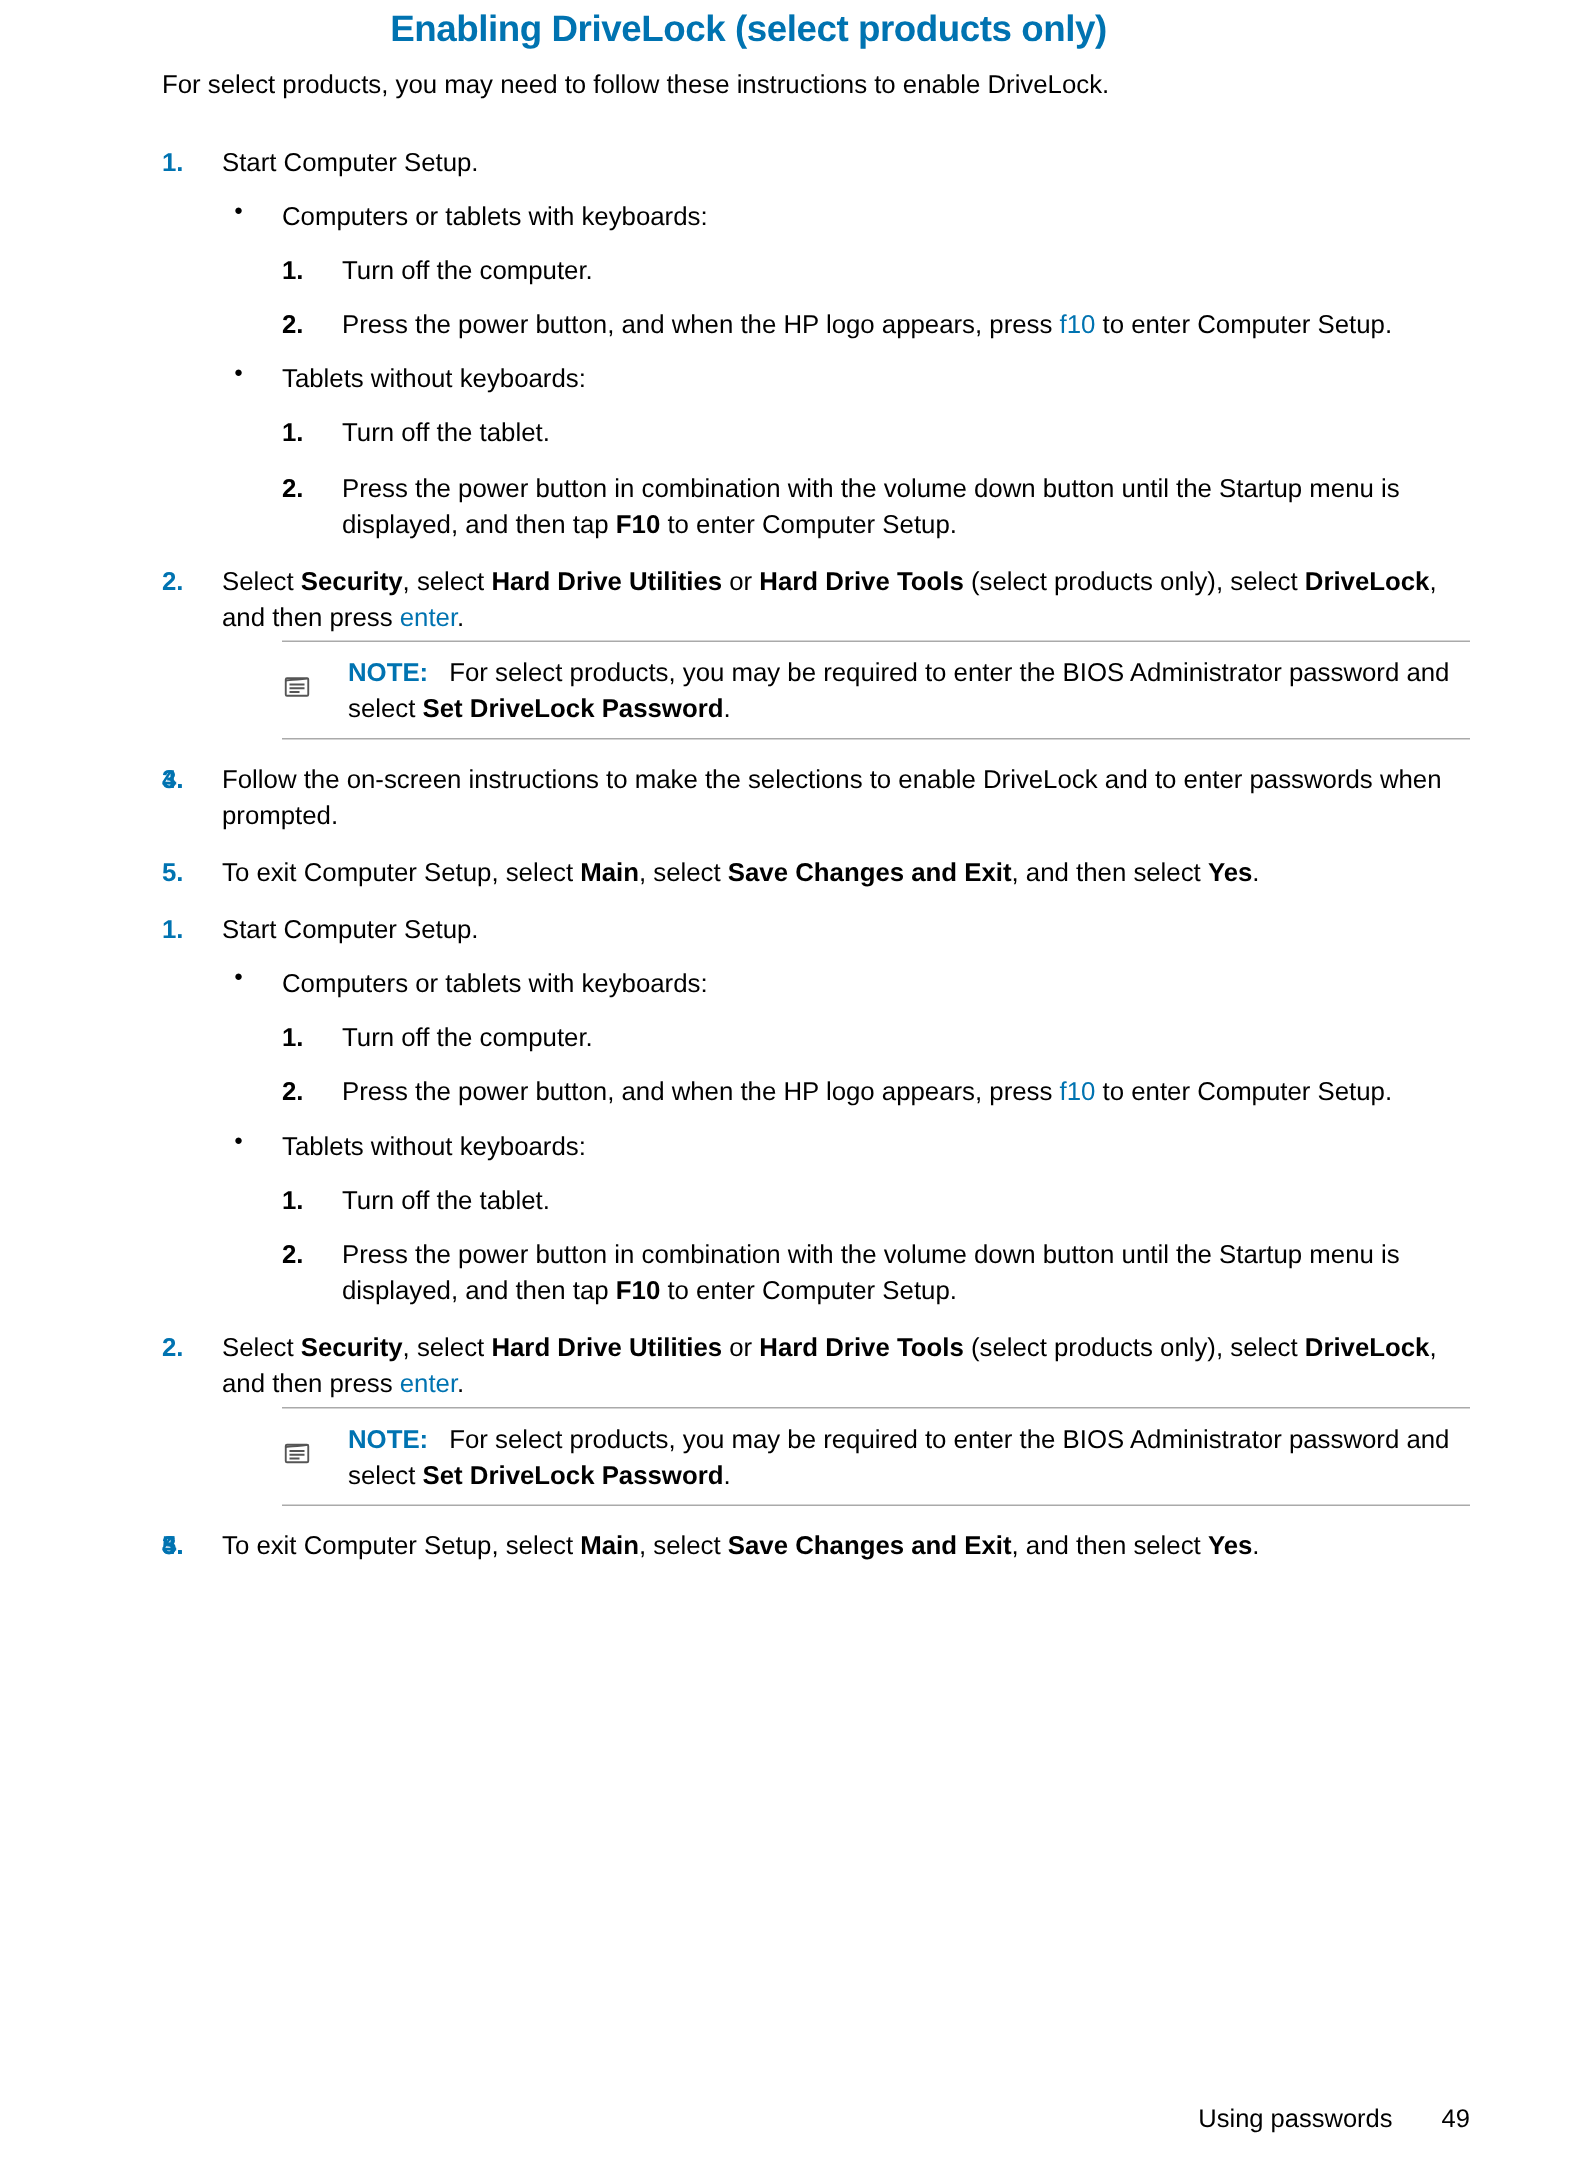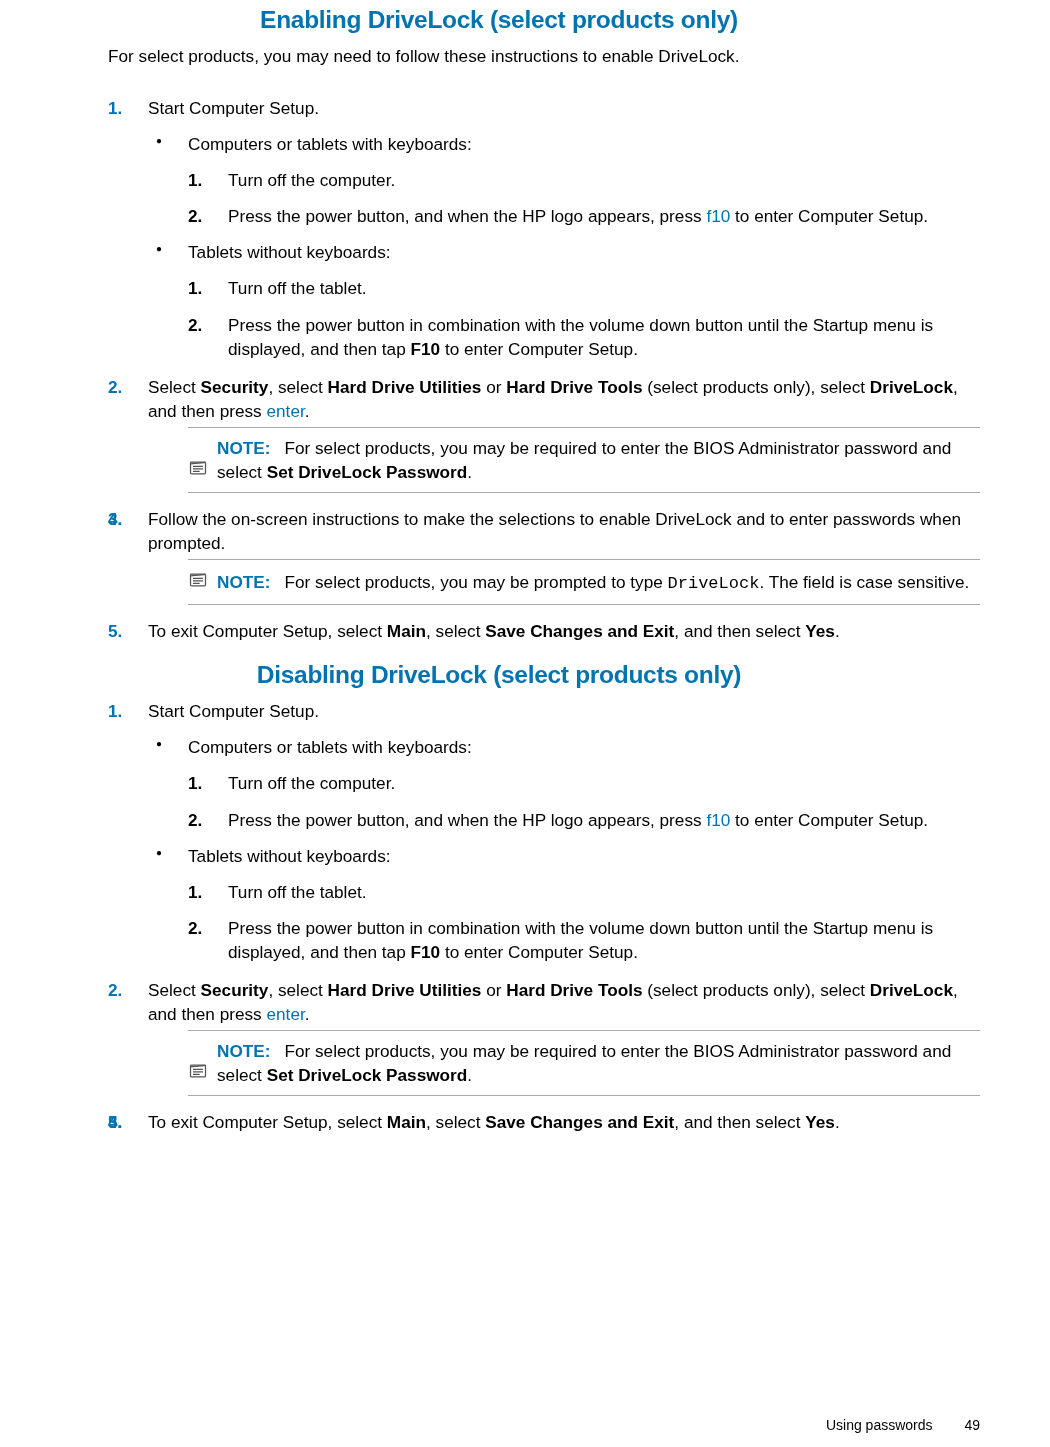--- a/index.html
+++ b/index.html
@@ -102,42 +102,42 @@
 
   .noteblock {
     border-top: 1px solid #aaa;
     border-bottom: 1px solid #aaa;
     padding: 8px 0 8px 0;
     margin: 4px 0 14px 40px;
     position: relative;
   }
   .note-row {
     display: flex;
-    gap: 9px;
-    align-items: flex-end;
+    gap: 24px;
+    align-items: center;
   }
   .note-icon {
     flex: 0 0 auto;
     margin-top: 2px;
     color: #555;
   }
   .note-body { flex: 1; line-height: 1.4; }
   .note-label {
     font-family: "Trebuchet MS", "Segoe UI", Arial, sans-serif;
     font-weight: 700;
     color: #0073b1;
     margin-right: 14px;
   }
   .step-wrap {}
 
   .footer {
     position: absolute;
-    bottom: 20px;
+    bottom: 30px;
     right: 70px;
-    font-size: 14px;
+    font-size: 17px;
   }
   .footer .pagenum { margin-left: 28px; }
 </style>
 </head>
 <body>
 
 <div class="page">
   <div class="content">
 
     <h2 class="section-heading">Enabling DriveLock (select products only)</h2>
@@ -198,43 +198,28 @@
       </li>
 
       <li>
         <span class="num">3.</span>
       </li>
 
       <li>
         <span class="num">4.</span>
         <span>Follow the on-screen instructions to make the selections to enable DriveLock and to enter passwords when prompted.</span>
 
-        <div class="noteblock">
-          <div class="note-row">
-            <span class="note-icon">
-              <svg width="20" height="20" viewBox="0 0 24 24" fill="none" stroke="currentColor" stroke-width="1.5">
-                  <rect x="3" y="5" width="18" height="14" rx="1"></rect>
-                  <path d="M3 7c2-1 18-1 18-2"></path>
-                  <path d="M6 10h12M6 13h12M6 16h8"></path>
-                </svg>
-            </span>
-            <div class="note-body">
-              <span class="note-label">NOTE:</span><span>For select products, you may be prompted to type </span><span class="mono">DriveLock</span><span>. The field is case sensitive.</span>
-            </div>
-          </div>
-        </div>
       </li>
 
       <li>
         <span class="num">5.</span>
         <span><span>To exit Computer Setup, select </span><b>Main</b><span>, select </span><b>Save Changes and Exit</b><span>, and then select </span><b>Yes</b><span>.</span></span>
       </li>
     </ol>
 
-    <h2 class="section-heading" style="margin-top:18px;">Disabling DriveLock (select products only)</h2>
 
     <ol class="steps">
       <li class="step-wrap">
         <span class="num">1.</span>
         <span>Start Computer Setup.</span>
         <ul class="bullets">
           <li>
             <span>Computers or tablets with keyboards:</span>
             <ol class="sub">
               <li>

